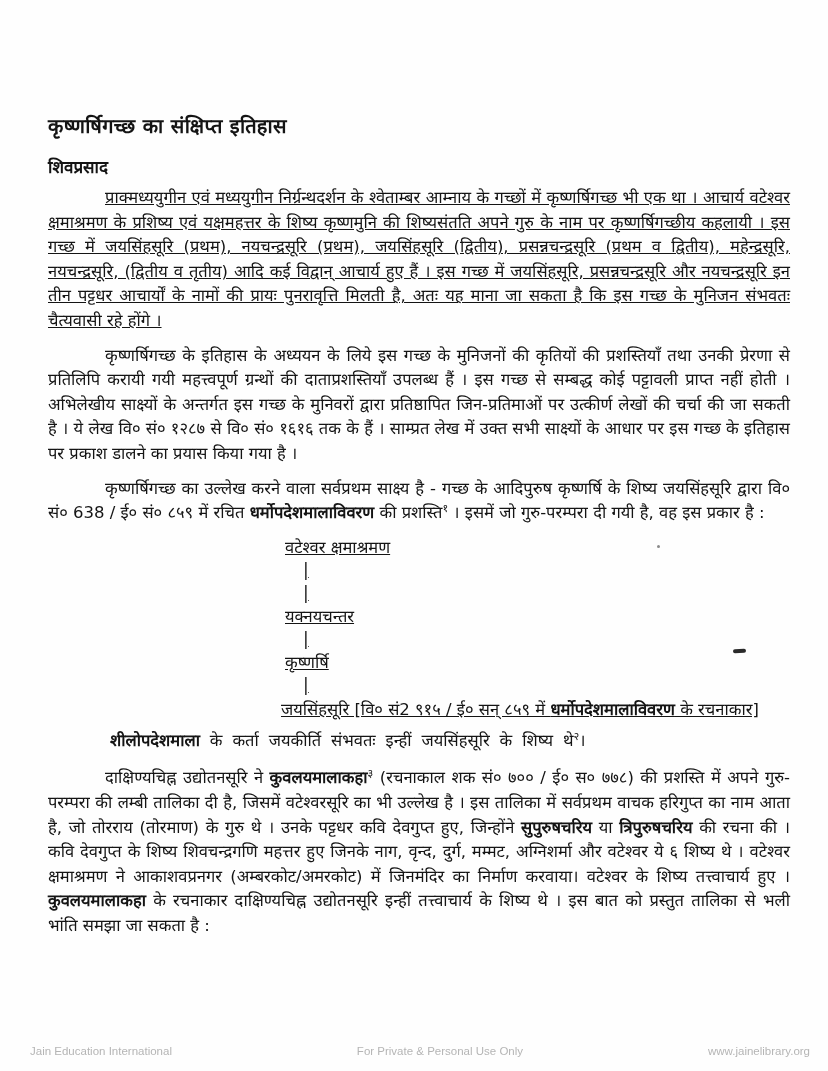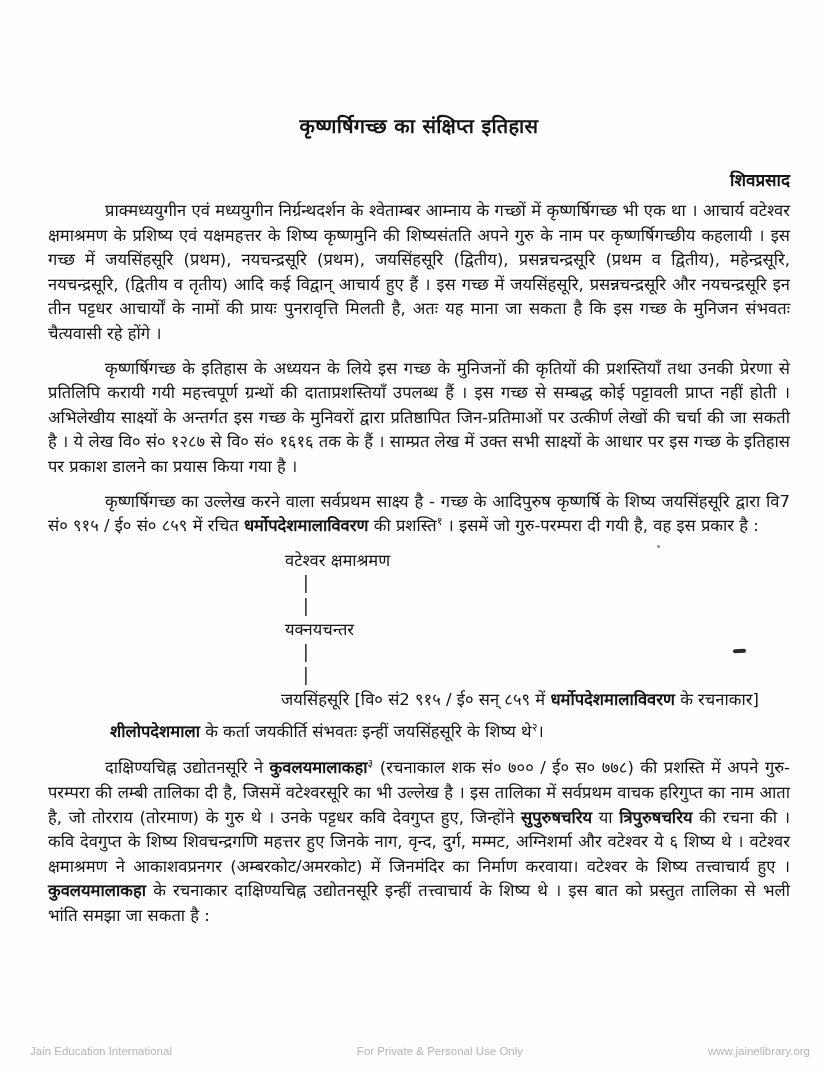--- a/index.html
+++ b/index.html
@@ -19,50 +19,52 @@
     position: absolute;
     inset: 0;
     background: #fefefe;
   }
   .content {
     padding: 0 38px 0 48px;
   }
   .title {
     margin: 0;
     padding-top: 112px;
-    text-align: center;
+    text-align: left;
     font-size: 20px;
     font-weight: bold;
     letter-spacing: 0.3px;
   }
   .author {
-    margin-top: 29px;
-    text-align: right;
+    margin-top: 16px;
+    text-align: left;
     font-size: 17px;
     font-weight: bold;
   }
   p.para {
     margin: 0 0 10px 0;
     text-align: justify;
     text-indent: 57px;
     font-size: 16.5px;
     line-height: 24.6px;
   }
   p.para.first {
     margin-top: 8px;
+    text-decoration: underline;
   }
   .b { font-weight: bold; }
   sup {
     font-size: 11px;
     line-height: 0;
     vertical-align: super;
   }
   .diagram {
     margin: 4px 0 8px 237px;
     font-size: 16.5px;
+    text-decoration: underline;
   }
   .dg-node {
     line-height: 23px;
     white-space: nowrap;
   }
   .dg-connector {
     margin-left: 18px;
     height: 23px;
     line-height: 23px;
     font-size: 17px;
@@ -70,20 +72,21 @@
   .dg-leaf {
     line-height: 25px;
     white-space: nowrap;
     margin-left: -4px;
   }
   p.note-line {
     margin: 2px 0 12px 0;
     text-indent: 62px;
     font-size: 16.5px;
     line-height: 24.6px;
+    font-family: Liberation Mono, monospace;
   }
   .footer {
     position: absolute;
     left: 0;
     right: 0;
     bottom: 14px;
     display: flex;
     justify-content: space-between;
     align-items: baseline;
     padding: 0 18px 0 30px;
@@ -118,29 +121,30 @@
   <div class="content">
 
     <h1 class="title">कृष्णर्षिगच्छ का संक्षिप्त इतिहास</h1>
 
     <div class="author">शिवप्रसाद</div>
 
     <p class="para first"><span>प्राक्मध्ययुगीन एवं मध्ययुगीन निर्ग्रन्थदर्शन के श्वेताम्बर आम्नाय के गच्छों में कृष्णर्षिगच्छ भी एक था । आचार्य वटेश्वर क्षमाश्रमण के प्रशिष्य एवं यक्षमहत्तर के शिष्य कृष्णमुनि की शिष्यसंतति अपने गुरु के नाम पर कृष्णर्षिगच्छीय कहलायी । इस गच्छ में जयसिंहसूरि (प्रथम), नयचन्द्रसूरि (प्रथम), जयसिंहसूरि (द्वितीय), प्रसन्नचन्द्रसूरि (प्रथम व द्वितीय), महेन्द्रसूरि, नयचन्द्रसूरि, (द्वितीय व तृतीय) आदि कई विद्वान् आचार्य हुए हैं । इस गच्छ में जयसिंहसूरि, प्रसन्नचन्द्रसूरि और नयचन्द्रसूरि इन तीन पट्टधर आचार्यों के नामों की प्रायः पुनरावृत्ति मिलती है, अतः यह माना जा सकता है कि इस गच्छ के मुनिजन संभवतः चैत्यवासी रहे होंगे ।</span></p>
 
     <p class="para"><span>कृष्णर्षिगच्छ के इतिहास के अध्ययन के लिये इस गच्छ के मुनिजनों की कृतियों की प्रशस्तियाँ तथा उनकी प्रेरणा से प्रतिलिपि करायी गयी महत्त्वपूर्ण ग्रन्थों की दाताप्रशस्तियाँ उपलब्ध हैं । इस गच्छ से सम्बद्ध कोई पट्टावली प्राप्त नहीं होती । अभिलेखीय साक्ष्यों के अन्तर्गत इस गच्छ के मुनिवरों द्वारा प्रतिष्ठापित जिन-प्रतिमाओं पर उत्कीर्ण लेखों की चर्चा की जा सकती है । ये लेख वि० सं० १२८७ से वि० सं० १६१६ तक के हैं । साम्प्रत लेख में उक्त सभी साक्ष्यों के आधार पर इस गच्छ के इतिहास पर प्रकाश डालने का प्रयास किया गया है ।</span></p>
 
-    <p class="para"><span>कृष्णर्षिगच्छ का उल्लेख करने वाला सर्वप्रथम साक्ष्य है - गच्छ के आदिपुरुष कृष्णर्षि के शिष्य जयसिंहसूरि द्वारा वि7 सं० ९१५ / ई० सं० ८५९ में रचित </span><span class="b">धर्मोपदेशमालाविवरण</span><span> की प्रशस्ति</span><sup>१</sup><span> । इसमें जो गुरु-परम्परा दी गयी है, वह इस प्रकार है :</span></p>
+    <p class="para"><span>कृष्णर्षिगच्छ का उल्लेख करने वाला सर्वप्रथम साक्ष्य है - गच्छ के आदिपुरुष कृष्णर्षि के शिष्य जयसिंहसूरि द्वारा वि० सं० 638 / ई० सं० ८५९ में रचित </span><span class="b">धर्मोपदेशमालाविवरण</span><span> की प्रशस्ति</span><sup>१</sup><span> । इसमें जो गुरु-परम्परा दी गयी है, वह इस प्रकार है :</span></p>
 
     <div class="diagram">
       <div id="diagram-chain">
           <div class="dg-node">वटेश्वर क्षमाश्रमण</div>
           <div class="dg-connector">|</div>
           <div class="dg-connector">|</div>
           <div class="dg-node">यक्नयचन्तर</div>
           <div class="dg-connector">|</div>
+          <div class="dg-node">कृष्णर्षि</div>
           <div class="dg-connector">|</div>
         </div>
       <div class="dg-leaf"><span>जयसिंहसूरि [वि० सं2 ९१५ / ई० सन् ८५९ में </span><span class="b">धर्मोपदेशमालाविवरण</span><span> के रचनाकार]</span></div>
     </div>
 
     <p class="note-line"><span class="b">शीलोपदेशमाला</span><span> के कर्ता जयकीर्ति संभवतः इन्हीं जयसिंहसूरि के शिष्य थे</span><sup>२</sup><span>।</span></p>
 
     <p class="para"><span>दाक्षिण्यचिह्न उद्योतनसूरि ने </span><span class="b">कुवलयमालाकहा</span><sup>३</sup><span> (रचनाकाल शक सं० ७०० / ई० स० ७७८) की प्रशस्ति में अपने गुरु-परम्परा की लम्बी तालिका दी है, जिसमें वटेश्वरसूरि का भी उल्लेख है । इस तालिका में सर्वप्रथम वाचक हरिगुप्त का नाम आता है, जो तोरराय (तोरमाण) के गुरु थे । उनके पट्टधर कवि देवगुप्त हुए, जिन्होंने </span><span class="b">सुपुरुषचरिय</span><span> या </span><span class="b">त्रिपुरुषचरिय</span><span> की रचना की । कवि देवगुप्त के शिष्य शिवचन्द्रगणि महत्तर हुए जिनके नाग, वृन्द, दुर्ग, मम्मट, अग्निशर्मा और वटेश्वर ये ६ शिष्य थे । वटेश्वर क्षमाश्रमण ने आकाशवप्रनगर (अम्बरकोट/अमरकोट) में जिनमंदिर का निर्माण करवाया। वटेश्वर के शिष्य तत्त्वाचार्य हुए । </span><span class="b">कुवलयमालाकहा</span><span> के रचनाकार दाक्षिण्यचिह्न उद्योतनसूरि इन्हीं तत्त्वाचार्य के शिष्य थे । इस बात को प्रस्तुत तालिका से भली भांति समझा जा सकता है :</span></p>
 
   </div>

